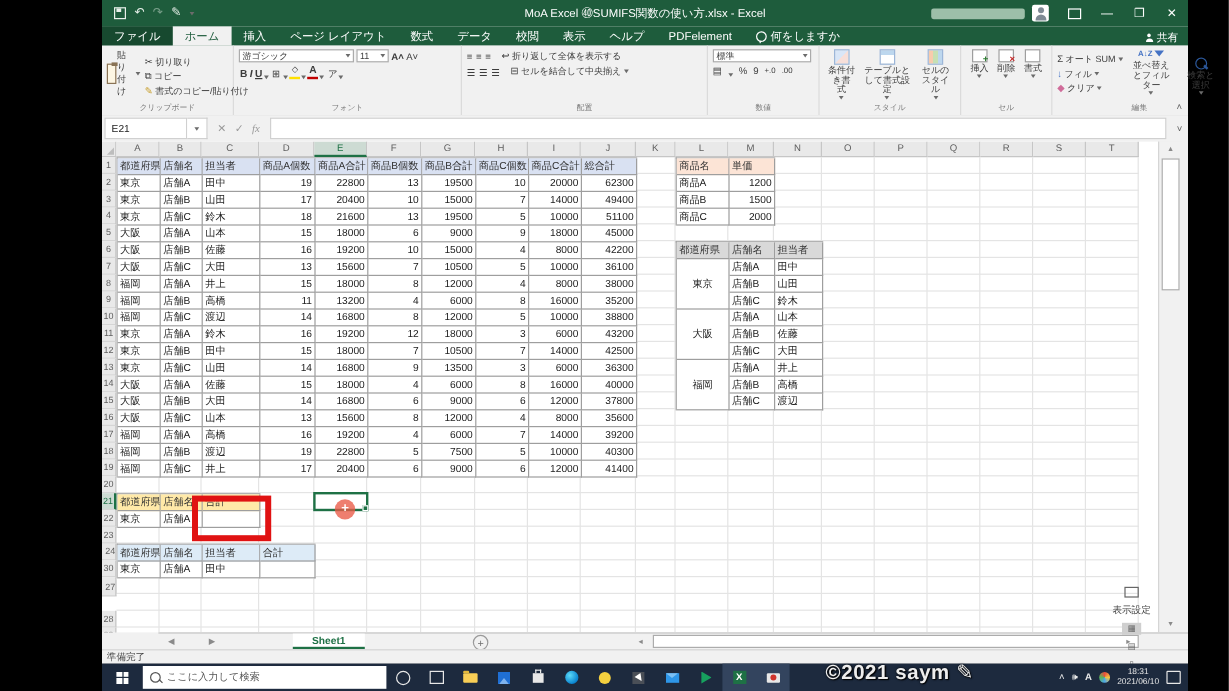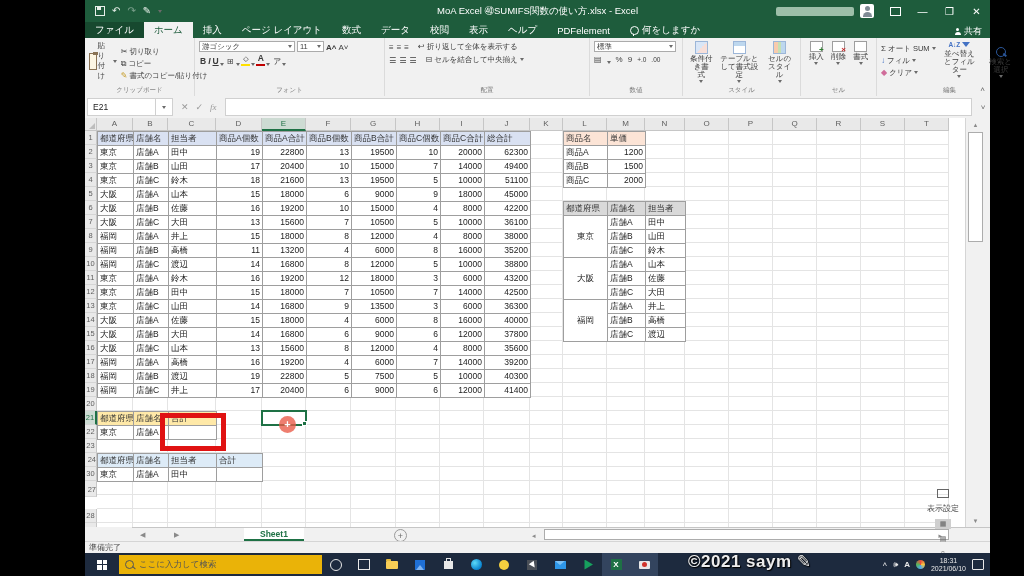--- a/index.html
+++ b/index.html
@@ -120,21 +120,21 @@
   .viewbtn{width:16px;height:10px;display:flex;align-items:center;justify-content:center;font-size:7px;color:#666;}
   .viewbtn.act{background:#CFCFCF;}
   .ztrack{width:58px;height:1px;background:#999;position:relative;}
   .zthumb{position:absolute;left:28px;top:-3px;width:3px;height:7px;background:#666;}
   .moni{width:10px;height:7px;border:1px solid #666;position:relative;}
   
   .taskbar{position:absolute;left:85px;top:553px;width:905px;height:23px;background:#1D2A3E;display:flex;align-items:center;}
   .startbtn{width:34px;height:23px;display:flex;align-items:center;justify-content:center;}
   .winlogo{width:10px;height:10px;display:grid;grid-template-columns:4.5px 4.5px;grid-template-rows:4.5px 4.5px;gap:1px;}
   .winlogo div{background:#fff;}
-  .tsearch{width:203px;height:19px;background:#eab308;display:flex;align-items:center;gap:5px;
+  .tsearch{width:203px;height:19px;background:#ffffff;display:flex;align-items:center;gap:5px;
            padding-left:6px;font-size:8.5px;color:#555;box-sizing:border-box;}
   .tmag{width:7px;height:7px;border:1.2px solid #555;border-radius:50%;position:relative;flex:none;}
   .tmag::after{content:"";position:absolute;left:5.5px;top:5.5px;width:3.5px;height:1.2px;background:#555;transform:rotate(45deg);}
   .tico{width:28px;height:23px;display:flex;align-items:center;justify-content:center;flex:none;}
   .tico.hl{background:#33445E;}
   .ring{width:10px;height:10px;border:1.5px solid #E8E8E8;border-radius:50%;}
   .tview{width:10px;height:9px;border:1px solid #E8E8E8;position:relative;}
   .folder{width:12px;height:8px;background:#F8CE56;border-radius:1px;position:relative;}
   .folder::before{content:"";position:absolute;left:0;top:-2px;width:5px;height:2px;background:#E4B93C;border-radius:1px 1px 0 0;}
   .photos{width:10px;height:10px;background:#1F6FD4;position:relative;overflow:hidden;}

